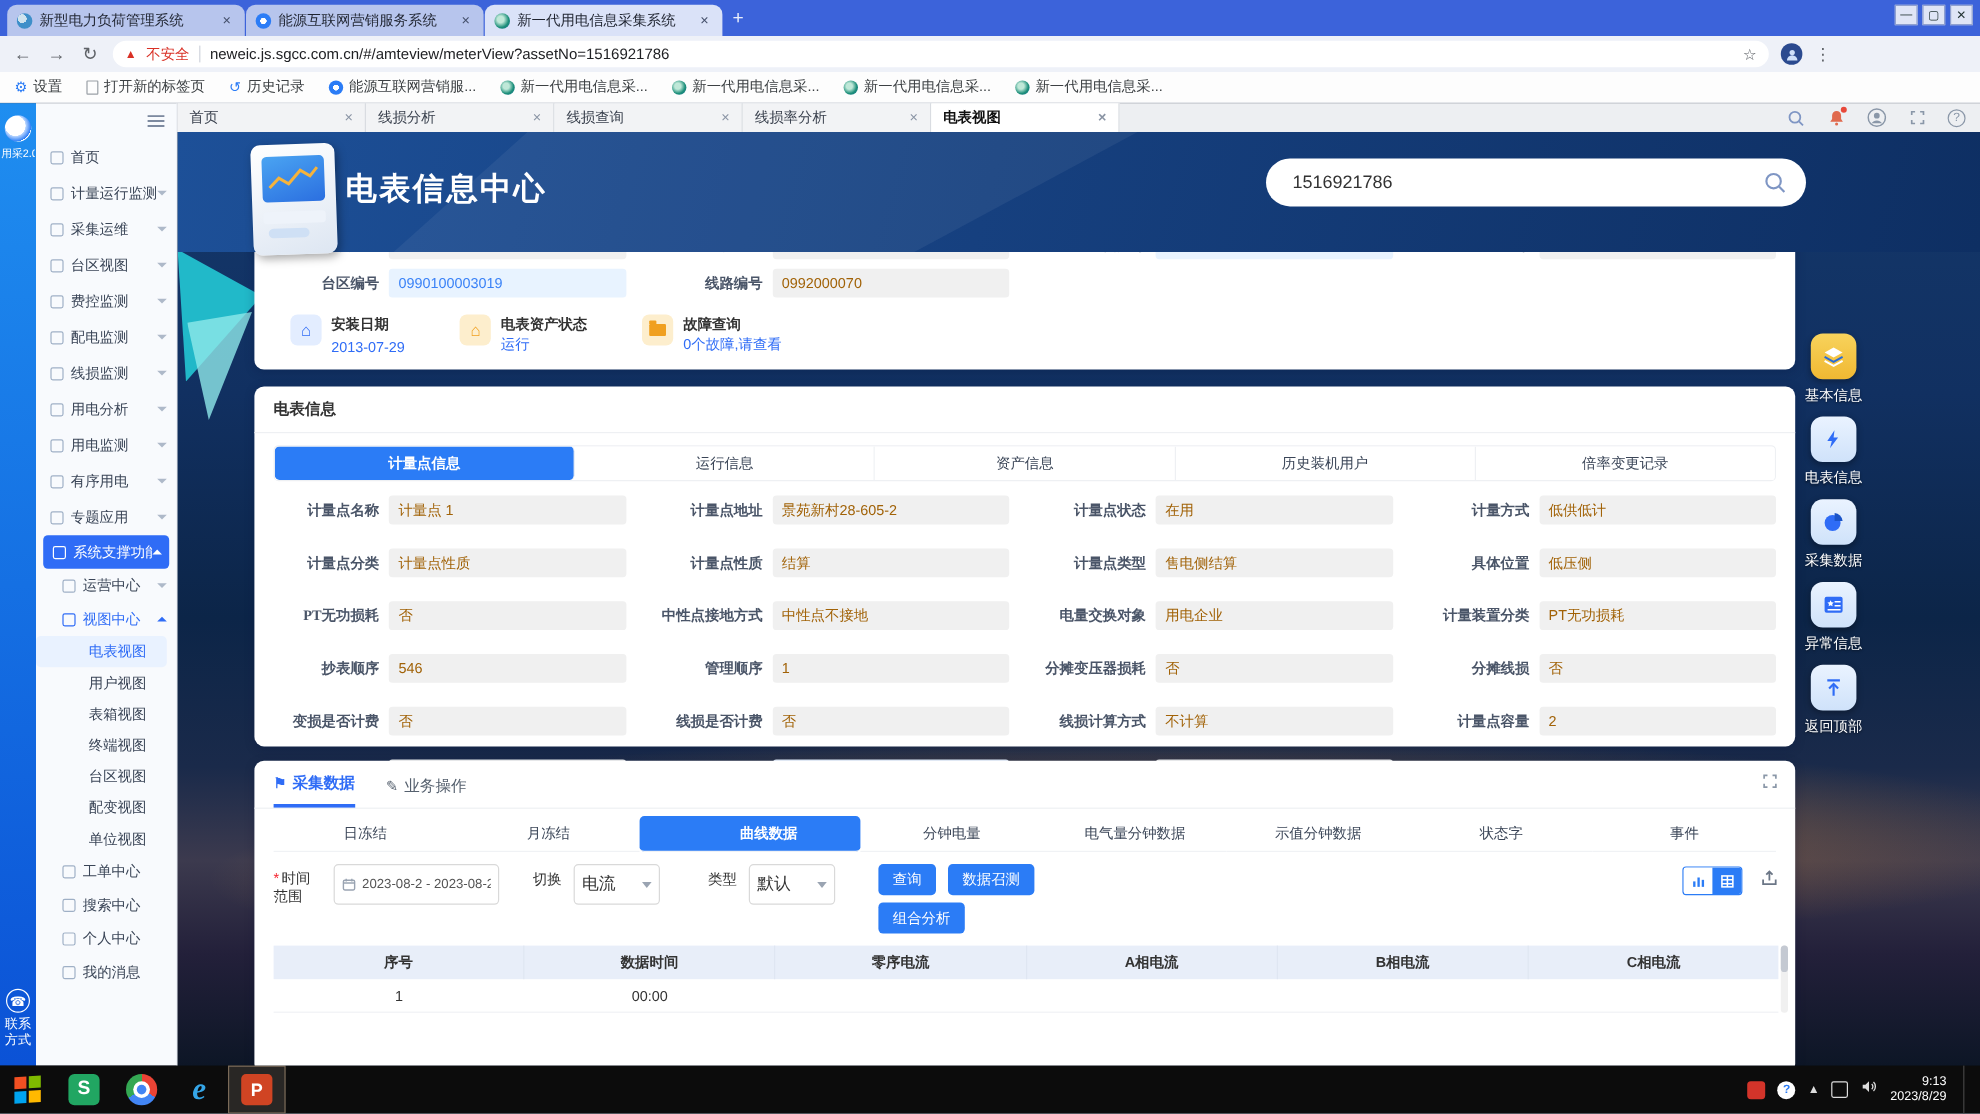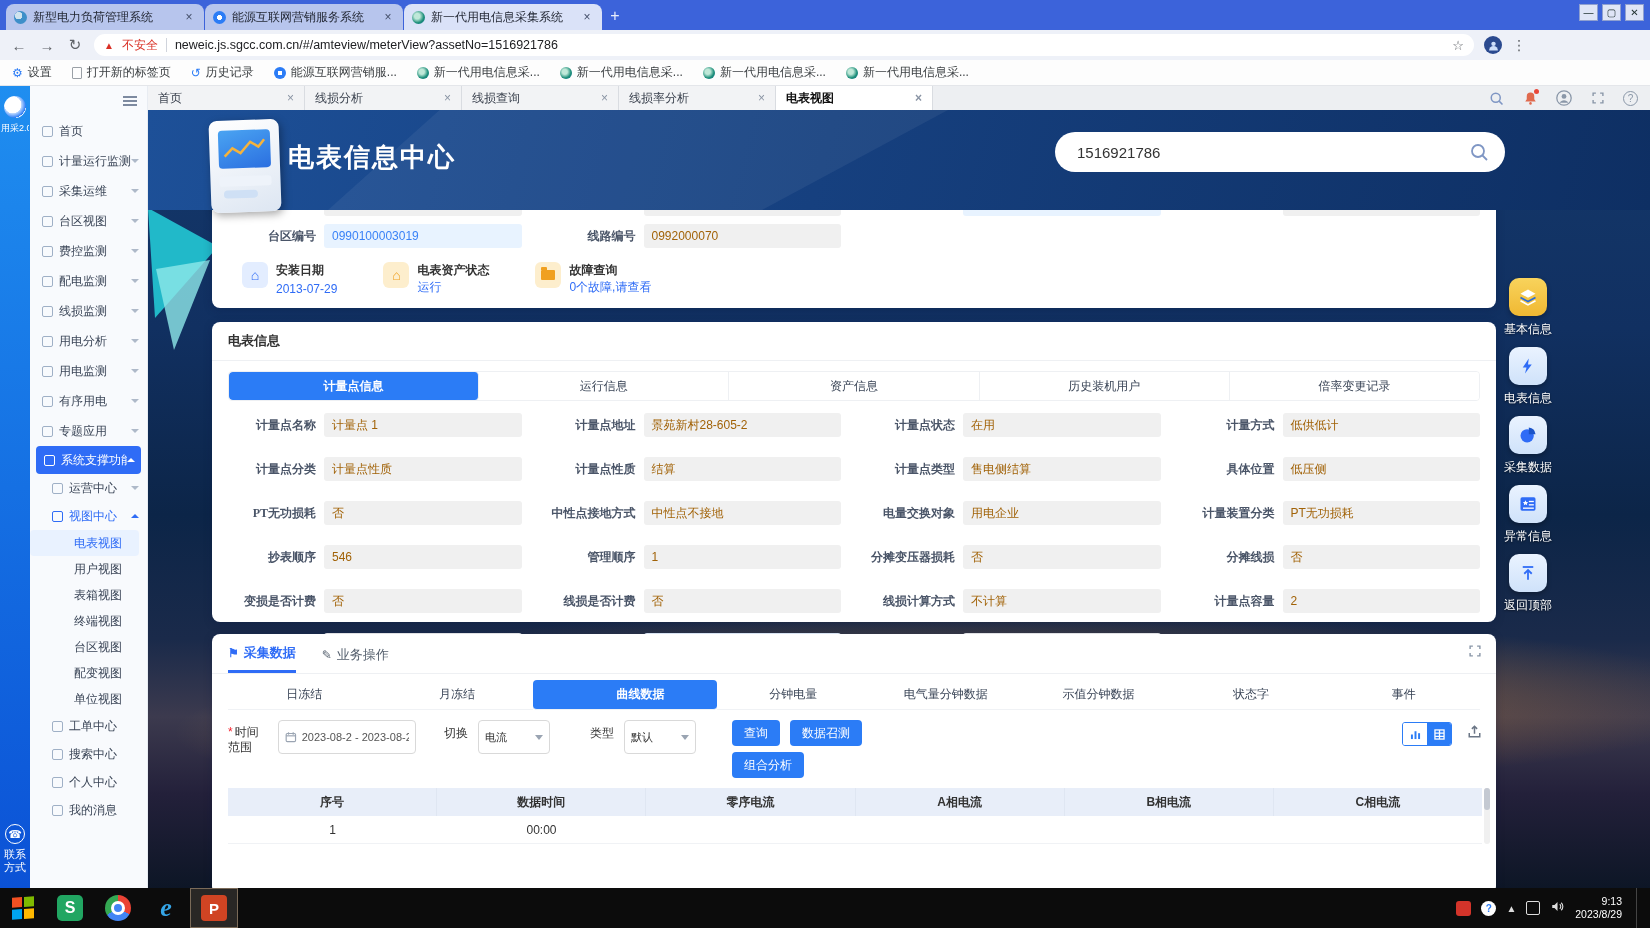--- a/index.html
+++ b/index.html
@@ -139,21 +139,21 @@
   .subtab { flex:1; height:30px; display:flex; align-items:center; justify-content:center; font-size:12px; color:#3a4557; border-bottom:1px solid #f0f2f5; }
   .subtab.active { background:#2b7cf6; color:#fff; font-weight:bold; border-radius:4px;padding-left:31px; }
 
   .filters { display:flex; align-items:flex-start; padding:10px 16px 0; gap:10px; position:relative; }
   .req { color:#f5222d; font-size:12px; margin-right:2px; }
   .flt-label { font-size:12px; color:#333; width:40px; line-height:15px; padding-top:5px; }
   .flt-label.short { width:auto; padding-top:6px; }
   .flt-input { height:26px; border:1px solid #d9d9d9; border-radius:4px; background:#fff; display:flex; align-items:center; padding:16px 6px; gap:5px; }
   .date-input { width:138px; font-size:11px; color:#555; }
   .date-input .dtxt { white-space:nowrap; overflow:hidden; }
-  .sel { width:72px; justify-content:space-between; font-size:11px; color:#333; }
+  .sel { width:72px; justify-content:space-between; font-size:14px; color:#333; }
   .caret { width:0; height:0; border-left:4px solid transparent; border-right:4px solid transparent; border-top:5px solid #9aa4b2; }
   .btn-col { display:flex; flex-direction:column; gap:6px; margin-left:26px; }
   .btn-row { display:flex; gap:10px; }
   .btn { height:26px; padding:0 12px; background:#2b7cf6; color:#fff; font-size:12px; border:none; border-radius:4px; display:flex; align-items:center; justify-content:center; white-space:nowrap; }
   .view-switch { position:absolute; right:44px; top:12px; display:flex; border:1px solid #2b7cf6; border-radius:3px; overflow:hidden; }
   .vs-btn { width:24px; height:22px; display:flex; align-items:center; justify-content:center; background:#fff; }
   .vs-btn.active { background:#2b7cf6; }
   .export-ico { position:absolute; right:14px; top:14px; }
 
   .dtable { margin:10px 14px 0 16px; position:relative; }

